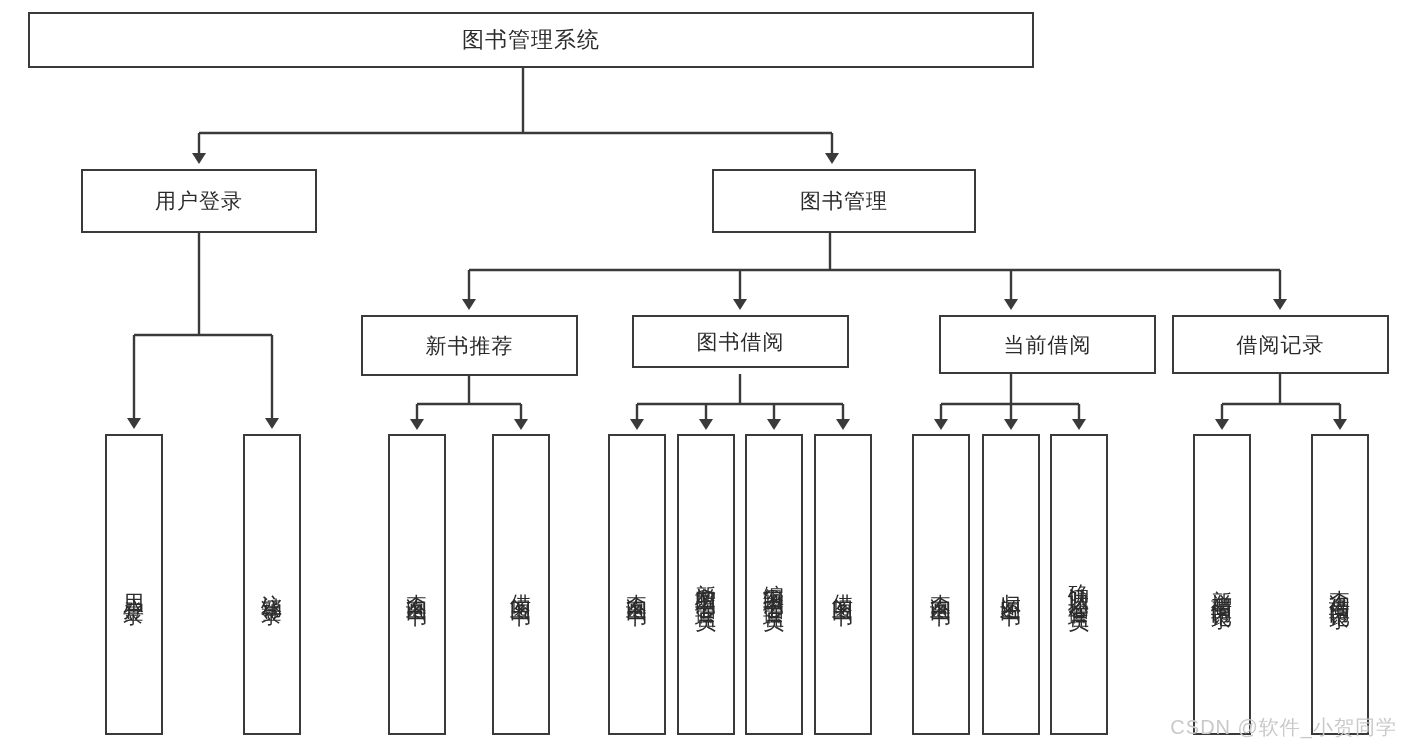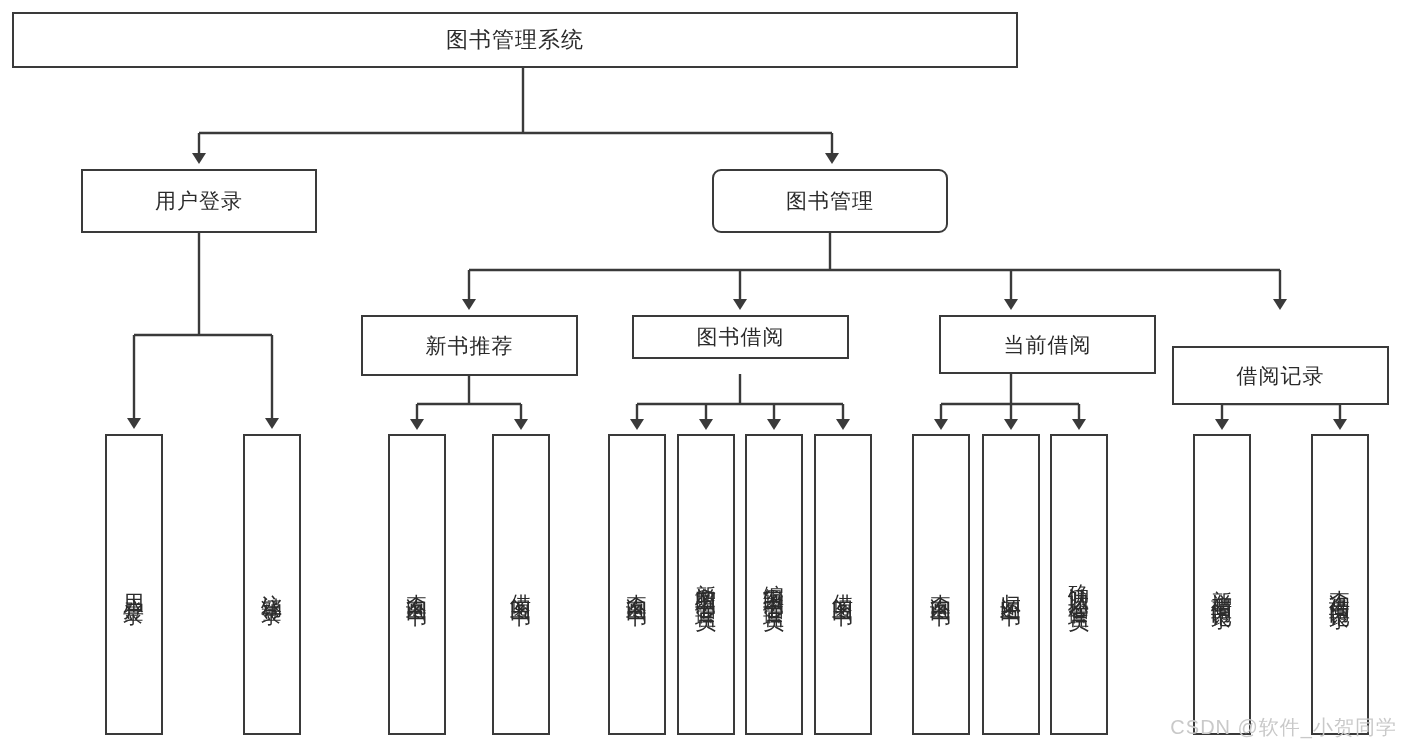--- a/index.html
+++ b/index.html
@@ -84,29 +84,29 @@
     <path class="wire" d="M941,404 L941,420" marker-end="url(#arw)"></path>
     <path class="wire" d="M1011,404 L1011,420" marker-end="url(#arw)"></path>
     <path class="wire" d="M1079,404 L1079,420" marker-end="url(#arw)"></path>
 
     <path class="wire" d="M1280,374 L1280,404"></path>
     <path class="wire" d="M1222,404 L1340,404"></path>
     <path class="wire" d="M1222,404 L1222,420" marker-end="url(#arw)"></path>
     <path class="wire" d="M1340,404 L1340,420" marker-end="url(#arw)"></path>
   </svg>
 
-  <div class="node horiz root" style="left:12px;top:12px;width:1006px;height:56px;">图书管理系统</div>
+  <div class="node horiz root" style="left:28px;top:12px;width:1006px;height:56px;">图书管理系统</div>
 
   <div class="node horiz" style="left:81px;top:169px;width:236px;height:64px;">用户登录</div>
-  <div class="node horiz" style="left:712px;top:169px;width:236px;height:64px;border-radius:9px;">图书管理</div>
+  <div class="node horiz" style="left:712px;top:169px;width:264px;height:64px;">图书管理</div>
 
   <div class="node horiz" style="left:361px;top:315px;width:217px;height:61px;">新书推荐</div>
-  <div class="node horiz" style="left:632px;top:315px;width:217px;height:44px;">图书借阅</div>
+  <div class="node horiz" style="left:632px;top:315px;width:217px;height:53px;">图书借阅</div>
   <div class="node horiz" style="left:903px;top:315px;width:217px;height:59px;margin-left:36px;">当前借阅</div>
-  <div class="node horiz" style="left:1172px;top:315px;width:217px;height:59px;margin-top:31px;">借阅记录</div>
+  <div class="node horiz" style="left:1172px;top:315px;width:217px;height:59px;">借阅记录</div>
 
   <div class="node vert" style="left:105px;top:434px;width:58px;height:301px;">用户登录</div>
   <div class="node vert" style="left:243px;top:434px;width:58px;height:301px;">注销登录</div>
 
   <div class="node vert" style="left:388px;top:434px;width:58px;height:301px;">查询图书</div>
   <div class="node vert" style="left:492px;top:434px;width:58px;height:301px;">借阅图书</div>
 
   <div class="node vert" style="left:608px;top:434px;width:58px;height:301px;">查询图书</div>
   <div class="node vert" style="left:677px;top:434px;width:58px;height:301px;">新增图书（管理员）</div>
   <div class="node vert" style="left:745px;top:434px;width:58px;height:301px;">编辑图书（管理员）</div>

